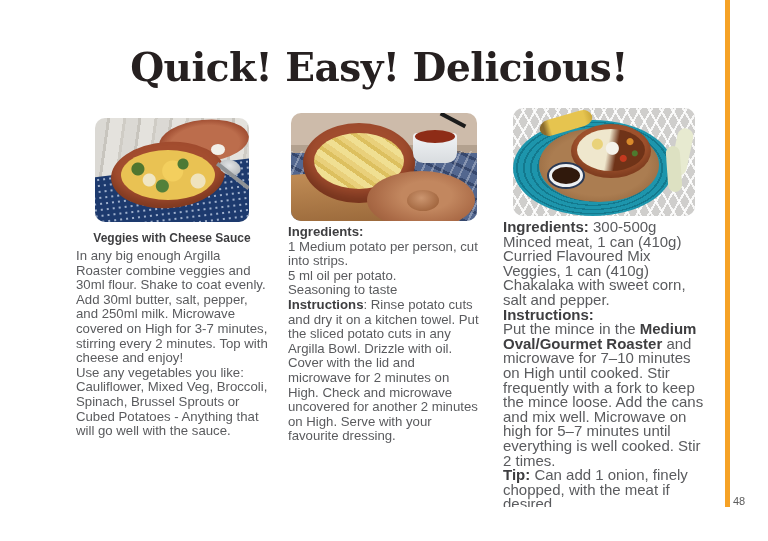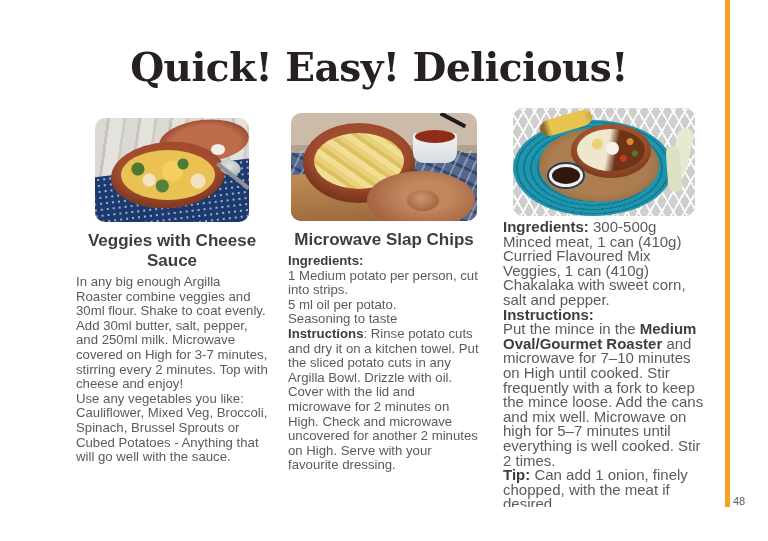--- a/index.html
+++ b/index.html
@@ -15,21 +15,21 @@
          color:#262020;letter-spacing:-0.5px;}
   
   .col{position:absolute;top:0;}
   .col1{left:76px;width:192px;}
   .col2{left:288px;width:192px;}
   .col3{left:503px;width:202px;}
   .photo{position:relative;margin:0 auto;border-radius:10px;overflow:hidden;}
   .photo1{width:154px;height:104px;margin-top:118px;}
   .photo2{width:186px;height:108px;margin-top:113px;}
   .photo3{width:182px;height:108px;margin-top:108px;}
-  h2.rtitle{margin:9px 0 0 0;text-align:center;font-size:17px;font-weight:700;color:#3e3e40;}
+  h2.rtitle{margin:9px 0 0 0;text-align:center;font-size:12px;font-weight:700;color:#3e3e40;}
   p.rbody{margin:4px 0 0 0;font-size:13.2px;line-height:14.6px;color:#5a5b5e;}
   .col3 p.rbody{font-size:15px;}
   .seg-b{font-weight:700;color:#3e3e40;margin-top:22px;}
   .abs{position:absolute;}
   
   .p1-bg{position:absolute;inset:0;background:repeating-linear-gradient(98deg,#dbd9d4 0 12px,#c8c5be 12px 15px,#e4e2dd 15px 28px,#cfccc5 28px 31px);}
   .p1-mat{position:absolute;left:-14px;top:50px;width:185px;height:78px;transform:rotate(-7deg);
           background-color:#1d3a6e;
           background-image:radial-gradient(circle,#9fb0cc 1px,transparent 1.5px);background-size:6px 6px;}
   .p1-lid{position:absolute;right:0px;top:2px;width:90px;height:42px;border-radius:50%;transform:rotate(-6deg);
@@ -122,21 +122,20 @@
       <div class="p2-cloth"></div>
       <div class="p2-board"></div>
       <div class="p2-bowl"></div>
       <div class="p2-chips abs" style="left:23px;top:20px;"></div>
       <div class="p2-pot"></div>
       <div class="p2-sauce"></div>
       <div class="p2-pothandle"></div>
       <div class="p2-lid"></div>
       <div class="p2-knob"></div>
     </div>
-    <h2 class="rtitle">Microwave Slap Chips</h2>
     <p class="rbody"><span class="seg-b">Ingredients:</span><br><span>1 Medium potato per person, cut into strips.</span><br><span>5 ml oil per potato.</span><br><span>Seasoning to taste</span><br><span class="seg-b">Instructions</span><span>: Rinse potato cuts and dry it on a kitchen towel. Put the sliced potato cuts in any Argilla Bowl. Drizzle with oil. Cover with the lid and microwave for 2 minutes on High. Check and microwave uncovered for another 2 minutes on High. Serve with your favourite dressing.</span></p>
   </section>
 
   <section class="col col3">
     <div class="photo photo3">
       <div class="p3-bg"></div>
       <div class="p3-mat"></div>
       <div class="p3-plate"></div>
       <div class="p3-bowl"></div>
       <div class="p3-food"></div>

